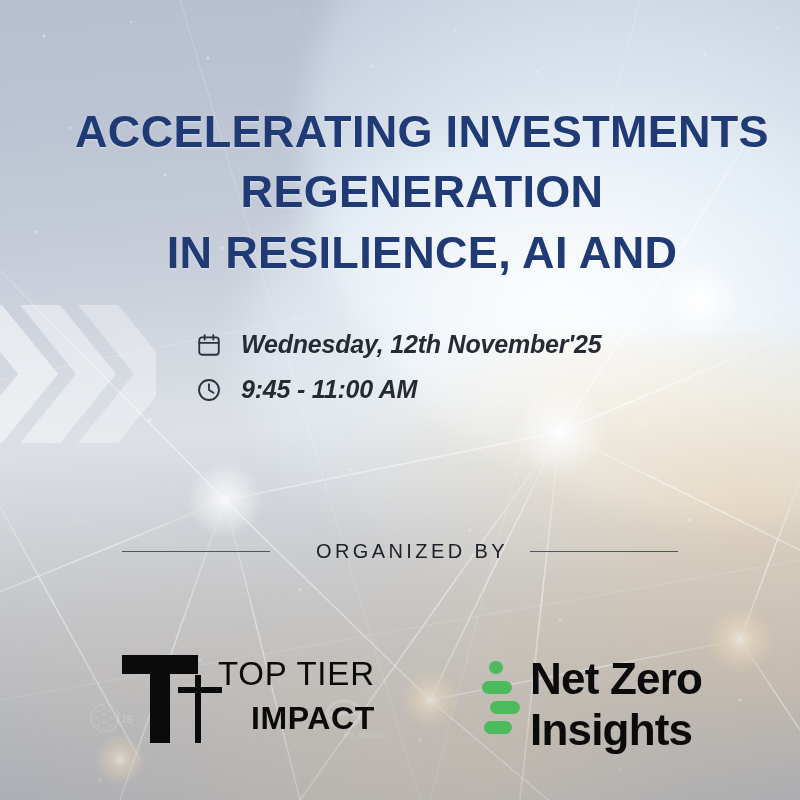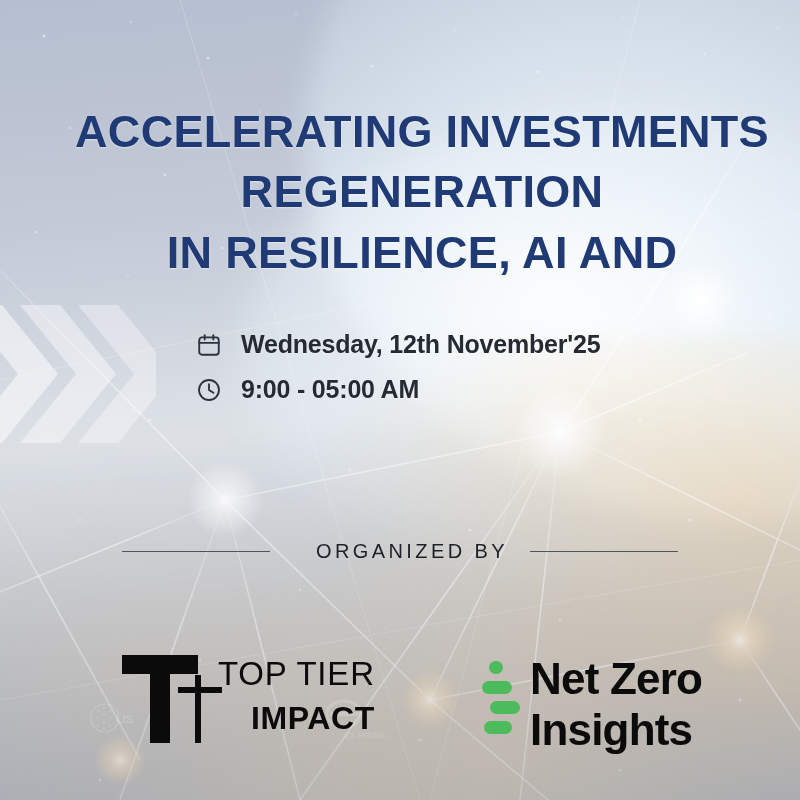--- a/index.html
+++ b/index.html
@@ -117,20 +117,21 @@
     position: absolute;
     left: 196px; top: 330px;
     display: flex;
     flex-direction: column;
     gap: 16px;
   }
   .detail-row {
     display: flex;
     align-items: center;
     gap: 19px;
+    font-style: italic;
   }
   .detail-icon {
     width: 26px; height: 26px;
     flex: 0 0 26px;
     display: block;
   }
   .detail-text {
     color: #262b33;
     font-size: 25px;
     font-weight: 700;
@@ -359,21 +360,21 @@
         <path d="M16 3v4"></path>
       </svg>
       <span class="detail-text">Wednesday, 12th November'25</span>
     </div>
 
     <div class="detail-row">
       <svg class="detail-icon" viewBox="0 0 24 24" fill="none" stroke="#2b313b" stroke-width="1.7" stroke-linecap="round" stroke-linejoin="round">
         <circle cx="12" cy="12" r="9.2"></circle>
         <path d="M12 6.6V12l4.1 2.6"></path>
       </svg>
-      <span class="detail-text">9:00 - 05:00 AM</span>
+      <span class="detail-text">9:45 - 11:00 AM</span>
     </div>
 
   </div>
 
   <div class="organized">
     <span class="org-rule"></span>
     <span class="org-label">ORGANIZED BY</span>
     <span class="org-rule"></span>
   </div>
 

